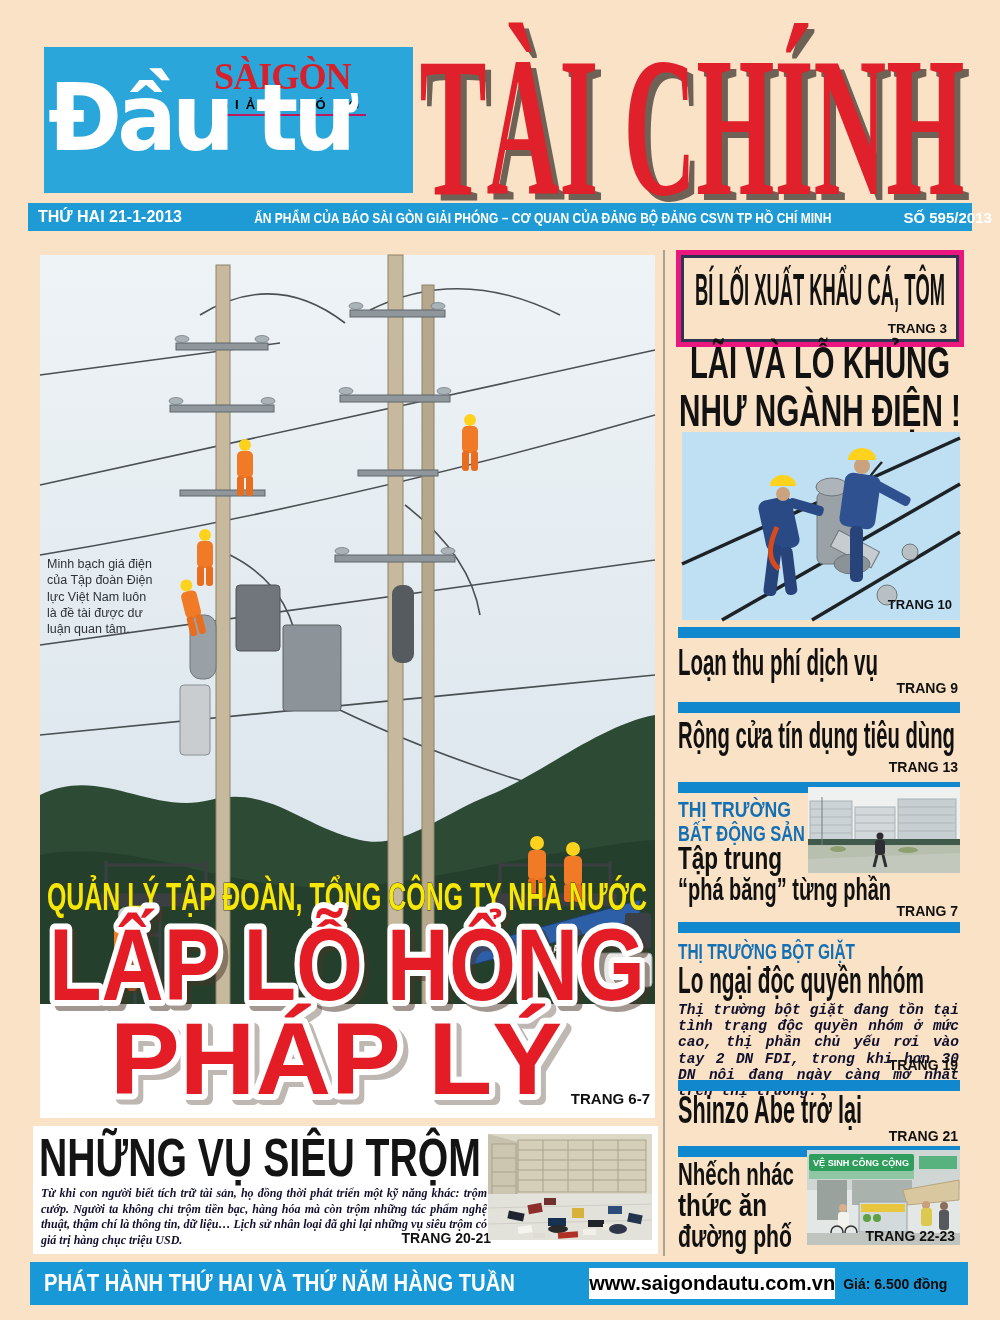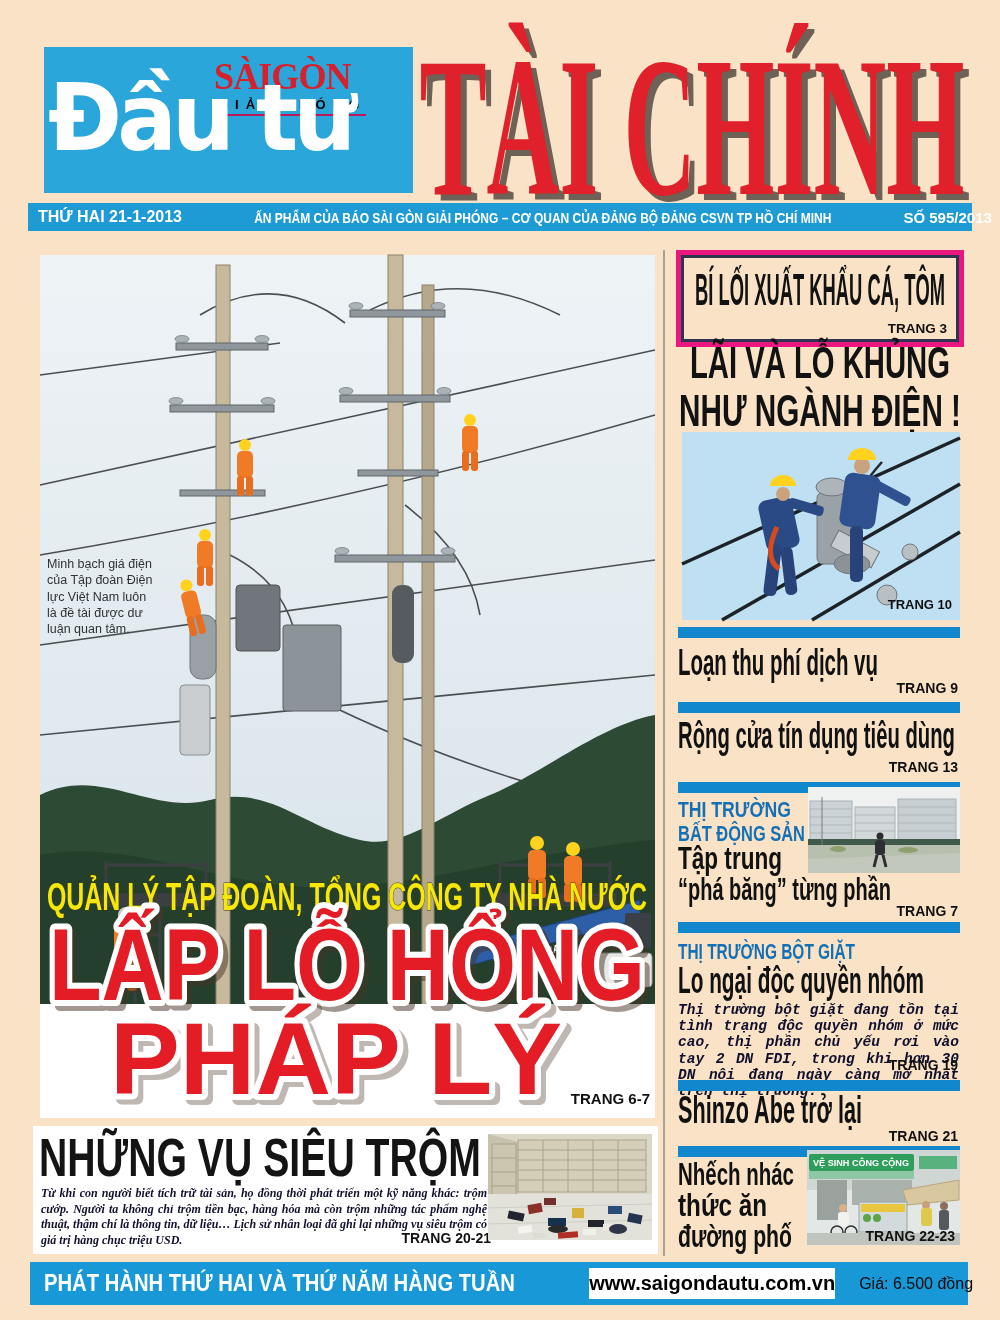--- a/index.html
+++ b/index.html
@@ -41,21 +41,21 @@
   .bar{position:absolute;left:678px;width:282px;height:11px;background:#1187cd;}
   .pinkbox{position:absolute;left:676px;top:250px;width:288px;height:97px;border:5px solid #ea187e;
            box-shadow:inset 0 0 0 3px #2f3550;background:#f9e2c6;box-sizing:border-box;}
   .sb-body{position:absolute;left:678px;top:1002px;width:281px;font-family:Liberation Mono, monospace;
            font-weight:bold;font-style:italic;font-size:14.5px;line-height:16.2px;text-align:justify;color:#10102e;}
 
   
   .footer{position:absolute;left:30px;top:1262px;width:938px;height:43px;background:#1898d6;display:flex;align-items:center;}
   .f-left{margin-left:14px;font-size:23px;font-weight:bold;color:#fff;white-space:nowrap;transform:scaleX(.88);transform-origin:left center;}
   .f-url{background:#fff;color:#000;font-weight:bold;font-size:20px;padding:4px 0;margin-left:10px;white-space:nowrap;}
-  .f-price{margin-left:24px;font-size:16px;font-weight:normal;color:#0a0a0a;white-space:nowrap;}
+  .f-price{margin-left:8px;font-size:14px;font-weight:bold;color:#0a0a0a;white-space:nowrap;}
 </style>
 </head>
 <body>
 
 <div class="page">
 
   <div class="mastbox">
     <div class="saigon">SÀIGÒN</div>
     <div class="giaiphong">GIẢI PHÓNG</div>
     <div class="dautu">Đầu tư</div>

